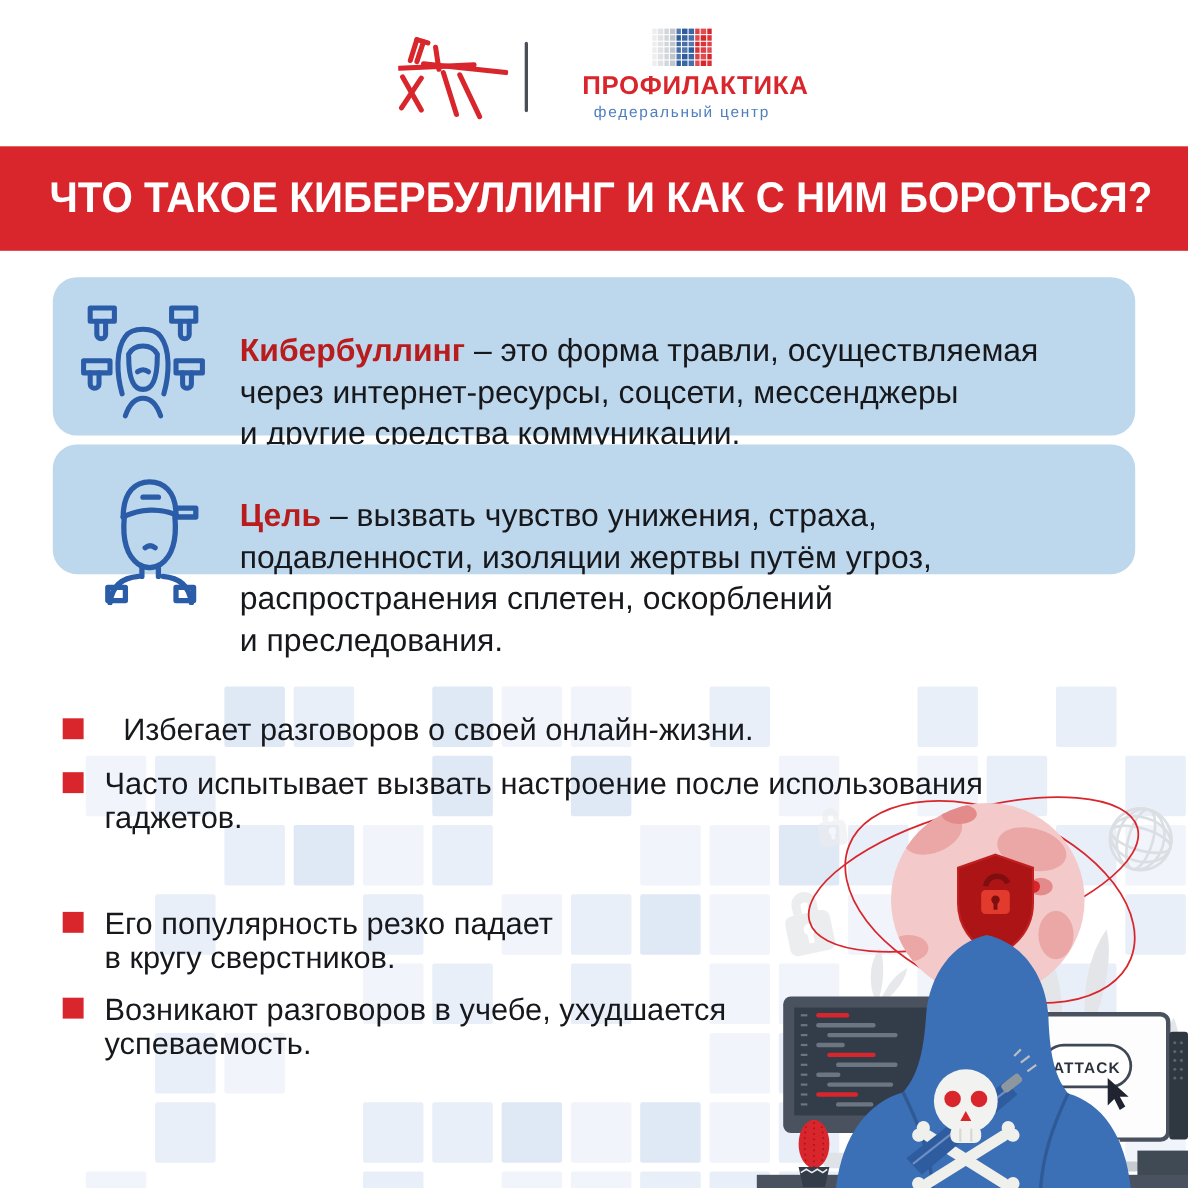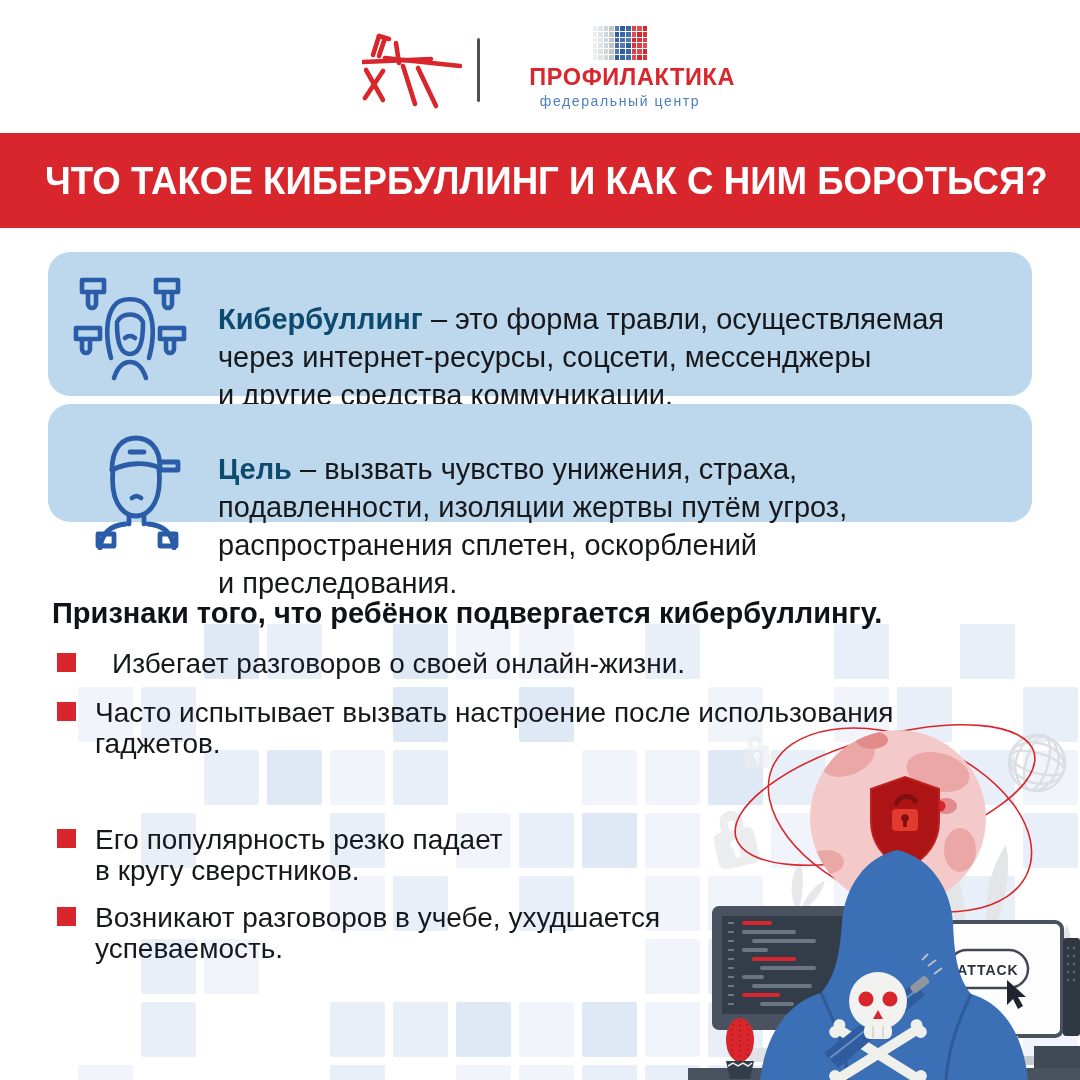--- a/index.html
+++ b/index.html
@@ -25,21 +25,21 @@
 
   
   .card{position:absolute;left:48px;width:984px;background:#BDD7EC;border-radius:22px;z-index:2;}
   .card1{top:252px;height:144px;}
   .card2{top:404px;height:118px;}
   .card-icon{position:absolute;}
   .card1 .card-icon{left:22px;top:14px;}
   .card2 .card-icon{left:34px;top:22px;}
   .card-text{padding:19px 26px 0 170px;font-size:29px;line-height:38px;color:#17181C;white-space:pre-line;}
   .card2 .card-text{padding-top:17px;}
-  .lead{color:#0c4a6e;font-weight:bold;text-align:center;}
+  .lead{color:#b91c1c;font-weight:bold;text-align:center;}
 
   
   .signs-heading{position:absolute;left:52px;top:597px;margin:0;font-size:29px;font-weight:bold;color:#111218;z-index:2;}
   .signs{position:absolute;left:0;top:0;width:1080px;height:1080px;margin:0;padding:0;list-style:none;z-index:2;}
   .signs li{position:absolute;left:57px;}
   .bullet{position:absolute;left:0;top:5px;width:19px;height:19px;background:#D8262C;}
   .li-text{display:block;margin-left:38px;font-size:28px;line-height:31px;color:#17181C;white-space:pre-line;}
   .i1{top:648px;padding-left:17px;} .i2{top:697px;} .i3{top:771px;} .i4{top:824px;} .i5{top:902px;} .i6{top:980px;}
 
   
@@ -443,21 +443,20 @@
         <rect x="16" y="108" width="16" height="12"></rect>
         <rect x="78" y="108" width="16" height="12"></rect>
       </g>
     </svg>
     <p class="card-text"><span class="lead">Цель</span> <span>– вызвать чувство унижения, страха,
 подавленности, изоляции жертвы путём угроз,
 распространения сплетен, оскорблений
 и преследования.</span></p>
   </article>
 
-  <h2 class="signs-heading">Признаки того, что ребёнок подвергается кибербуллингу.</h2>
   <ul class="signs">
     <li class="i1">
         <span class="bullet"></span>
         <span class="li-text">Избегает разговоров о своей онлайн-жизни.</span>
       </li>
     <li class="i2">
         <span class="bullet"></span>
         <span class="li-text">Часто испытывает вызвать настроение после использования
 гаджетов.</span>
       </li>

